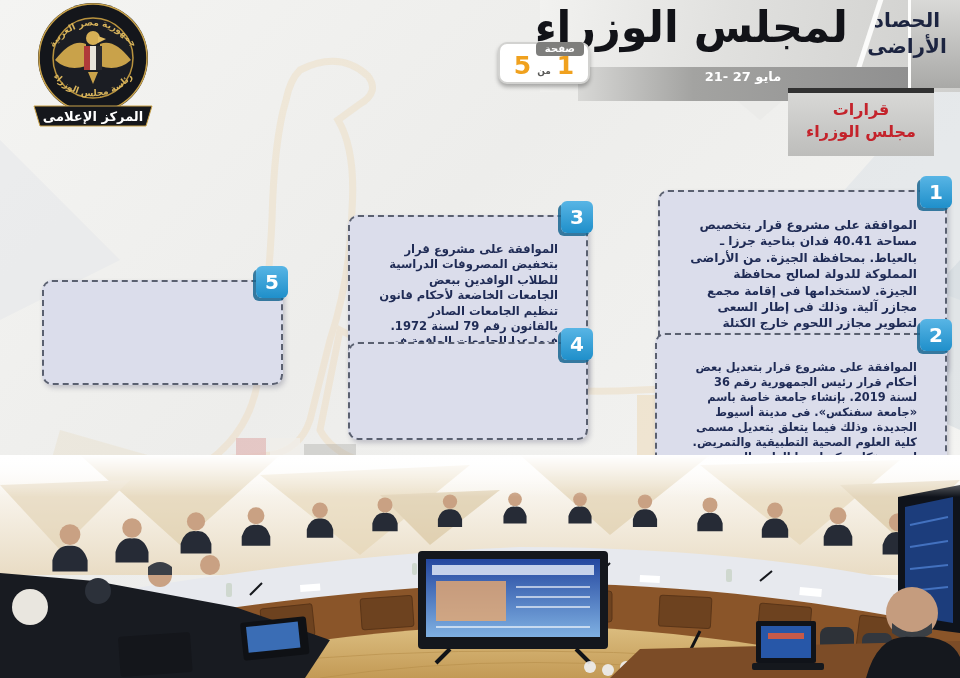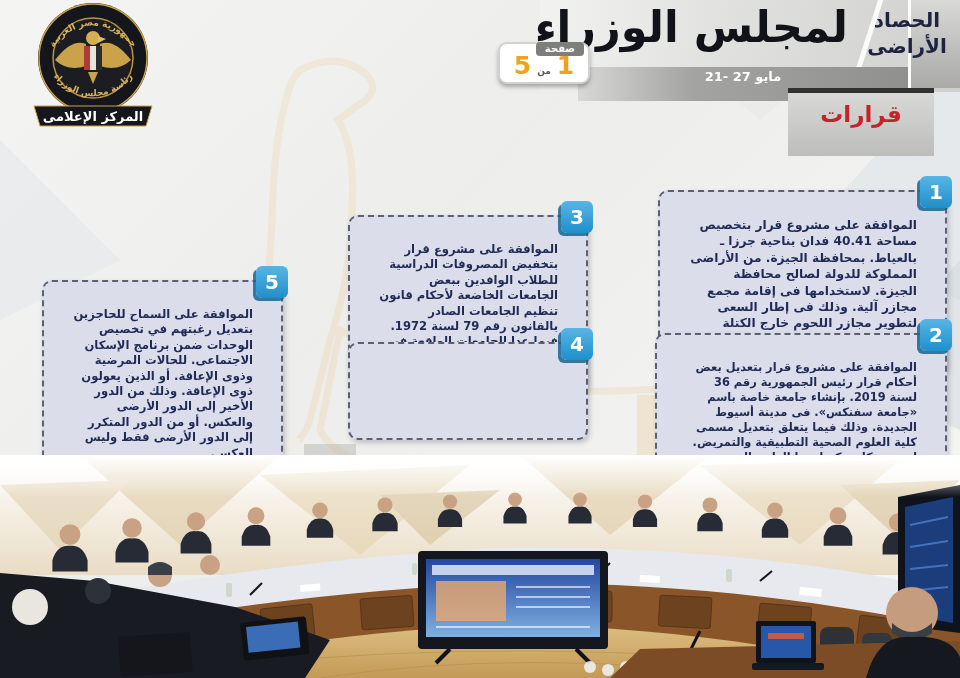--- a/index.html
+++ b/index.html
@@ -24,21 +24,21 @@
                 font-weight:bold; color:#121318; letter-spacing:-1px; }
   .date-bar { position:absolute; left:578px; top:67px; width:330px; height:34px;
               background:linear-gradient(90deg,#d8d8d6 0%,#a3a3a1 35%,#909090 100%);
               color:#ffffff; font-weight:bold; font-size:13px; text-align:center;
               line-height:20px; direction:ltr; }
 
   
   .section-badge { position:absolute; left:788px; top:88px; width:146px; height:68px;
                    border-top:5px solid #323232;
                    background:linear-gradient(180deg,#d8d8d6,#bdbdbb);
-                   color:#c4232b; font-weight:bold; font-size:23px; line-height:1.35;
+                   color:#c4232b; font-weight:bold; font-size:16px; line-height:1.35;
                    text-align:center; padding-top:6px; }
 
   
   .page-box { position:absolute; left:498px; top:42px; width:92px; height:42px;
               background:#ffffff; border:2px solid #d2d2d0; border-radius:9px;
               box-shadow:0 3px 4px rgba(0,0,0,.3); }
   .page-tab { position:absolute; right:4px; top:-2px; background:#7e7e7c;
               border-radius:4px; color:#fff; font-size:10px; font-weight:bold;
               padding:1px 9px 2px; }
   .page-nums { position:absolute; left:0; right:0; bottom:4px; direction:rtl;
@@ -104,20 +104,21 @@
   <div class="hdr-slash"></div>
   <div class="brand" dir="rtl">
     <div>الحصاد</div>
     <div>الأراضى</div>
   </div>
   <div class="main-title" dir="rtl">لمجلس الوزراء</div>
   <div class="date-bar">21- 27 مايو</div>
 
   <div class="section-badge" dir="rtl">
     <div>قرارات</div>
+    <div>مجلس الوزراء</div>
   </div>
 
   <div class="page-box">
     <div class="page-tab">صفحة</div>
     <div class="page-nums">
       <span class="num">1</span>
       <span class="sep">من</span>
       <span class="num">5</span>
     </div>
   </div>
@@ -164,21 +165,20 @@
   </div>
   <div class="decision" id="d3">
     <div class="badge">3</div>
     <p>الموافقة على مشروع قرار بتخفيض المصروفات الدراسية للطلاب الوافدين ببعض الجامعات الخاضعة لأحكام قانون تنظيم الجامعات الصادر بالقانون رقم 79 لسنة 1972. فيما عدا الجامعات الواقعة فى نطاق القاهرة.</p>
   </div>
   <div class="decision" id="d4">
     <div class="badge">4</div>
   </div>
   <div class="decision" id="d5">
     <div class="badge">5</div>
-    <p>الموافقة على السماح للحاجزين بتعديل رغبتهم في تخصيص الوحدات ضمن برنامج الإسكان الاجتماعى. للحالات المرضية وذوى الإعاقة. أو الذين يعولون ذوى الإعاقة. وذلك من الدور الأخير إلى الدور الأرضى والعكس. أو من الدور المتكرر إلى الدور الأرضى فقط وليس العكس.</p>
   </div>
 
   <svg class="photo" viewBox="0 0 960 223">
     <defs>
       <linearGradient id="wallG" x1="0" y1="0" x2="0" y2="1">
         <stop offset="0" stop-color="#ffffff"></stop>
           <stop offset="1" stop-color="#e9dcc4"></stop>
       </linearGradient>
       <linearGradient id="floorG" x1="0" y1="0" x2="0" y2="1">
         <stop offset="0" stop-color="#dcbe81"></stop>

